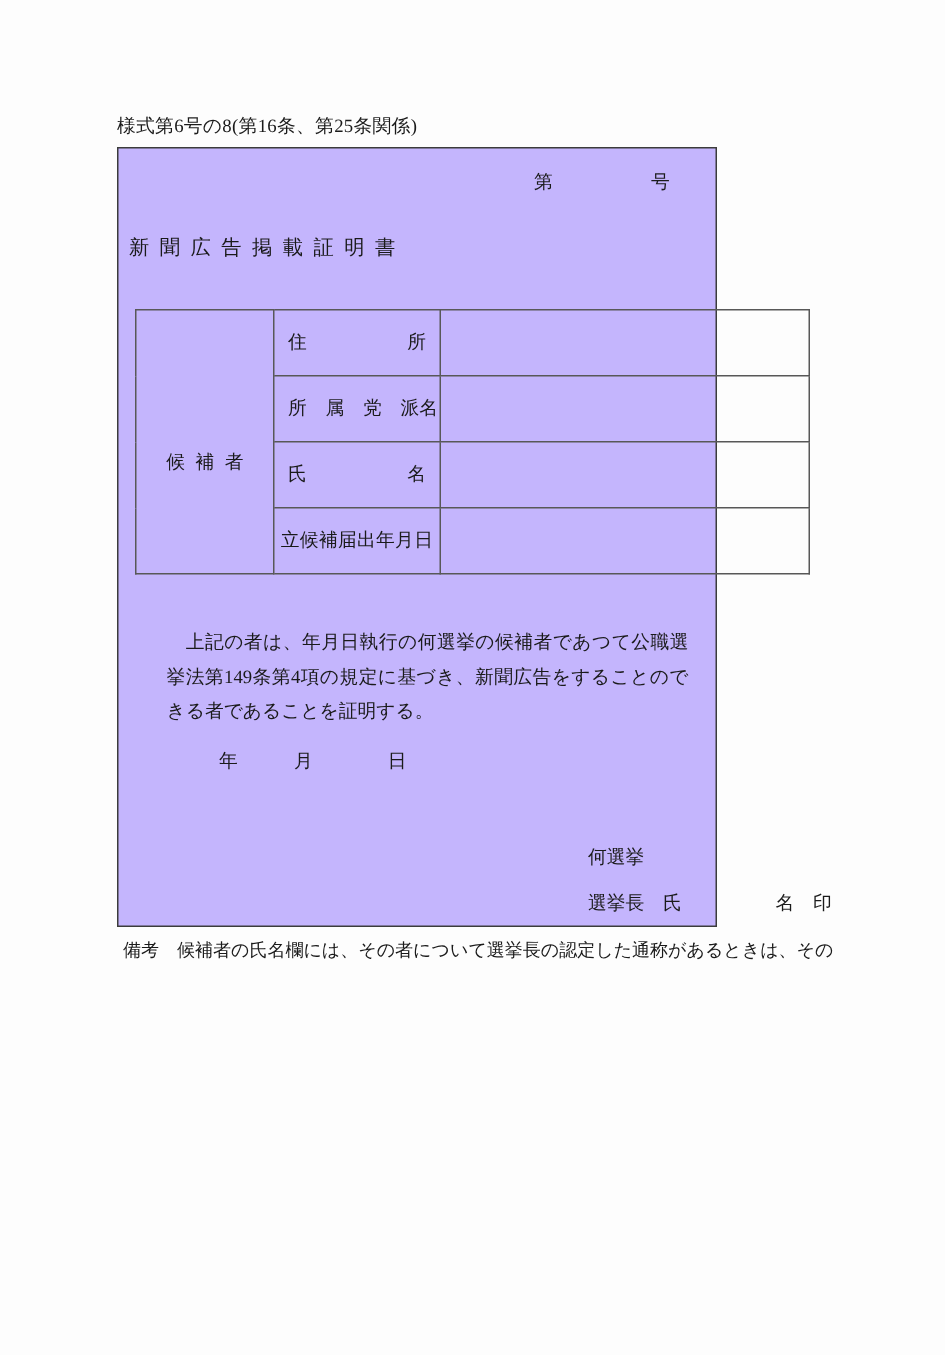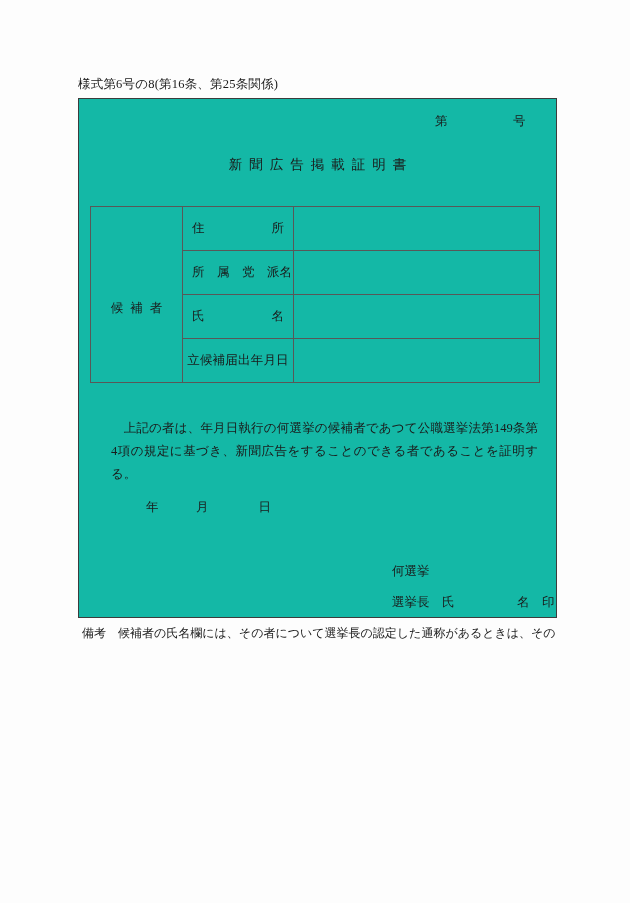--- a/index.html
+++ b/index.html
@@ -25,44 +25,43 @@
     line-height: 1;
     white-space: nowrap;
     letter-spacing: 0.2px;
   }
 
   
   .frame {
     position: absolute;
     left: 78px;
     top: 98px;
-    width: 479px;
+    width: 400px;
     height: 520px;
     border: 1px solid #3c3c3c;
     box-sizing: border-box;
-    background: #14b8a6;
+    background: #c4b5fd;
   }
 
   
   .doc-number {
     position: absolute;
     right: 30px;
     top: 14px;
     font-size: 12.5px;
     white-space: pre;
     letter-spacing: 0.5px;
   }
 
   
   .doc-title {
     position: absolute;
     left: 0;
     right: 0;
     top: 57px;
-    text-align: center;
     font-size: 13.5px;
     letter-spacing: 7px;
     text-indent: 7px;
     white-space: nowrap;
   }
 
   
   .cand-table {
     position: absolute;
     left: 11px;

